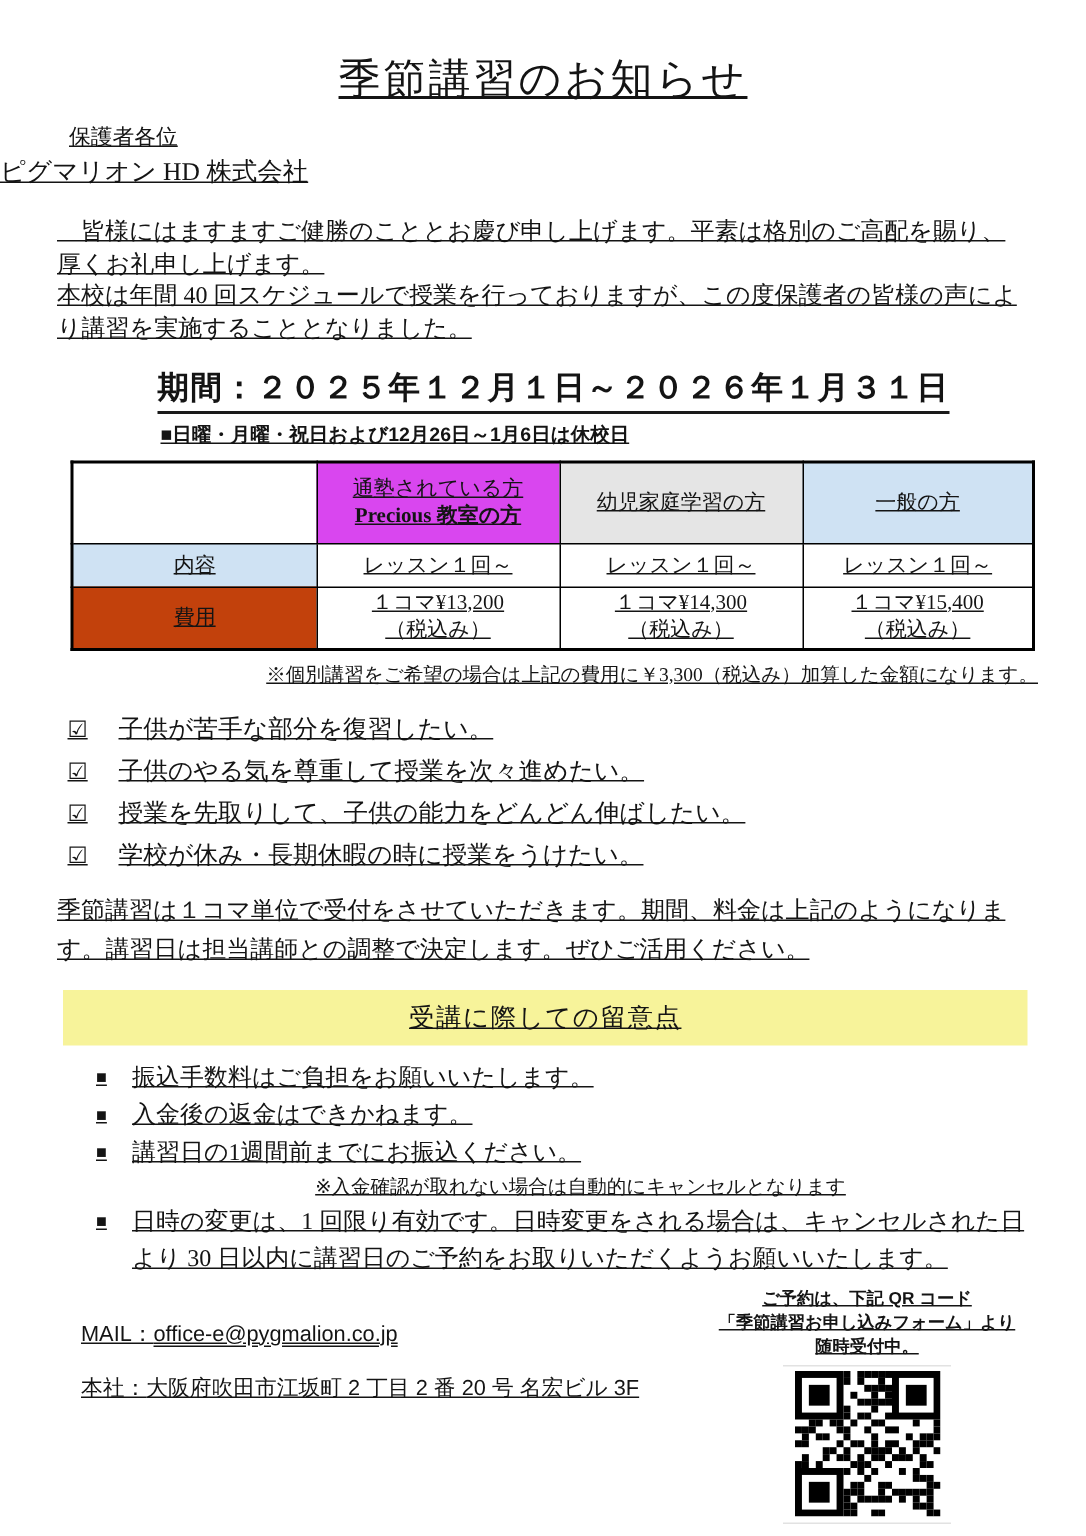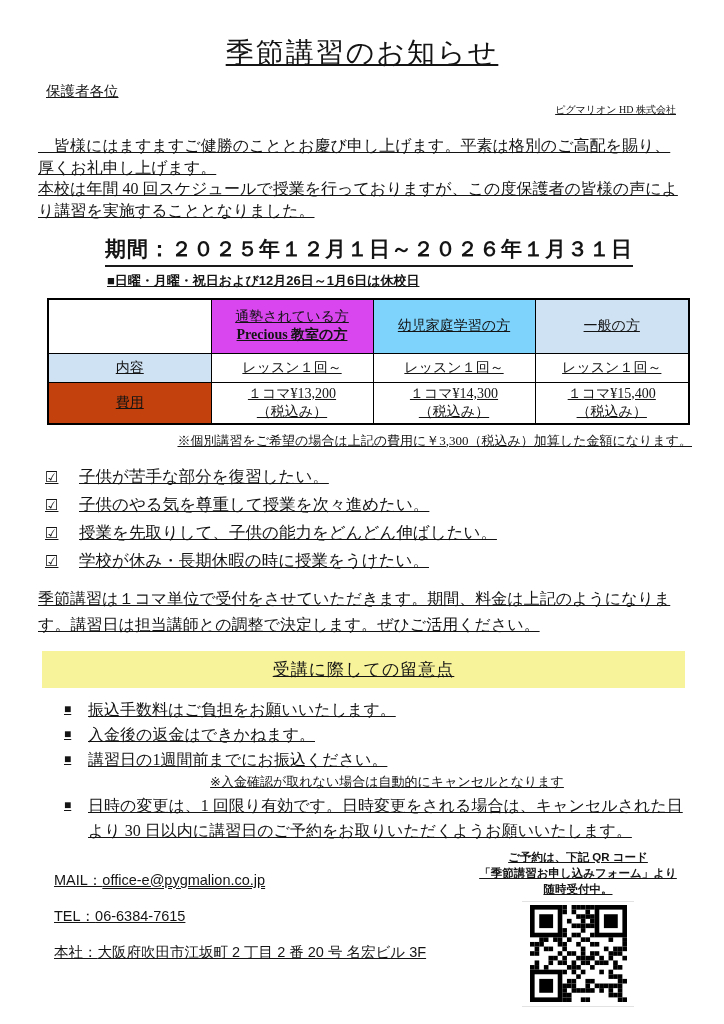--- a/index.html
+++ b/index.html
@@ -19,21 +19,21 @@
   .sans { font-family: "Liberation Sans", "DejaVu Sans", sans-serif; }
 
   .title {
     margin-top: 34px;
     text-align: center;
     font-size: 28px;
     font-weight: 400;
     letter-spacing: 2px;
   }
   .salutation { margin: 10px 0 0 46px; font-size: 14.5px; }
-  .company   { margin: 2px 48px 0 0; text-align: right; font-size: 10px; }
+  .company   { margin: 2px 48px 0 0; text-align: left; font-size: 17px; }
 
   .intro { margin: 18px 28px 0 38px; font-size: 16px; line-height: 21.5px; }
 
   .period-wrap { margin: 14px 8px 0 105px; }
   .period-heading {
     display: inline-block;
     font-size: 21px;
     font-weight: 700;
     letter-spacing: 1px;
     border-bottom: 2px solid #1a1a1a;
@@ -114,21 +114,21 @@
   </div>
 
   <table class="pricing">
     <tbody>
         <tr class="hd-row">
       <td class="c0"></td>
       <td class="c1" style="background-color: #d946ef;">
         <div>通塾されている方</div>
         <div class="hd-line2">Precious 教室の方</div>
       </td>
-      <td class="c2" style="background-color: #7dd3fc; margin-left: 48px;">
+      <td class="c2" style="background-color: #e5e5e5; margin-left: 48px;">
         <div>幼児家庭学習の方</div>
       </td>
       <td class="c3" style="background-color: rgb(207, 226, 243);">
         <div>一般の方</div>
       </td>
     </tr>
     <tr class="ct-row">
       <td class="c0" style="background-color: rgb(207, 226, 243);">内容</td>
       <td class="c1">レッスン１回～</td>
       <td class="c2">レッスン１回～</td>
@@ -196,23 +196,20 @@
     <div class="bullet-row">
       <span class="bmark">■</span>
       <div class="btext">日時の変更は、1 回限り有効です。日時変更をされる場合は、キャンセルされた日より 30 日以内に講習日のご予約をお取りいただくようお願いいたします。</div>
     </div>
   </div>
 
   <div class="footer">
     <div class="contact-col sans">
       <div class="contact-line">
         <span>MAIL：</span><span class="mail-value">office-e@pygmalion.co.jp</span>
-      </div>
-      <div class="contact-line">
-        <span>TEL：</span><span>06-6384-7615</span>
       </div>
       <div class="contact-line">
         <span>本社：</span><span>大阪府吹田市江坂町 2 丁目 2 番 20 号 名宏ビル 3F</span>
       </div>
     </div>
     <div class="booking-col">
       <div class="qr-caption sans">
         <div>ご予約は、下記 QR コード</div>
         <div>「季節講習お申し込みフォーム」より</div>
         <div>随時受付中。</div>

